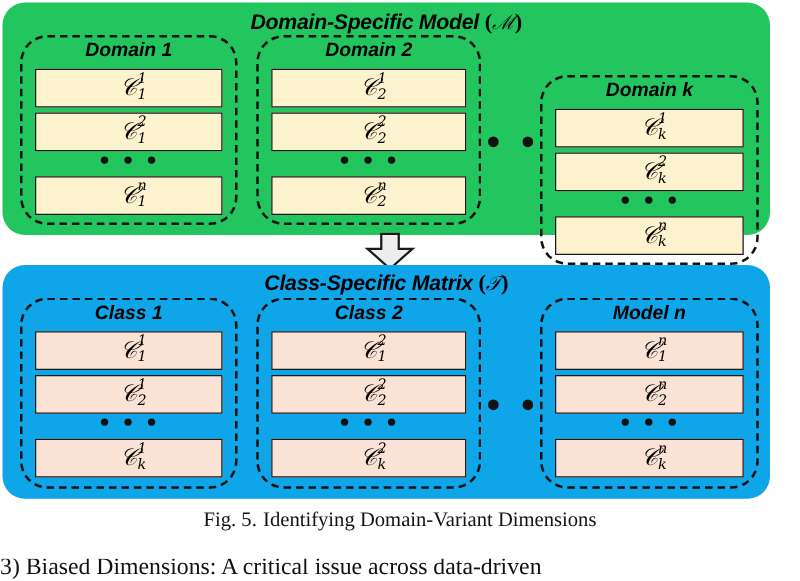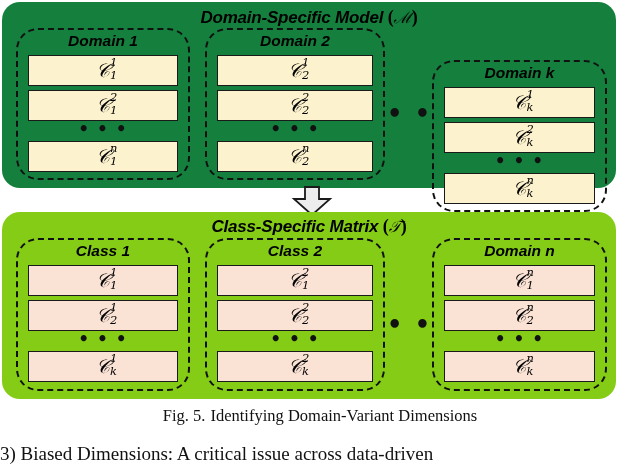--- a/index.html
+++ b/index.html
@@ -20,28 +20,28 @@
   .panel {
     position: absolute;
     border-radius: 18px;
     box-sizing: border-box;
   }
   #panel-domain {
     left: 2px;
     top: 2px;
     width: 614px;
     height: 186px;
-    background: #15803d;
+    background: #22c55e;
   }
   #panel-class {
     left: 2px;
     top: 212px;
     width: 614px;
     height: 187px;
-    background: #84cc16;
+    background: #0ea5e9;
   }
 
   .panel-title {
     position: absolute;
     left: 0;
     right: 0;
     top: 4px;
     text-align: center;
     font-weight: bold;
     font-style: italic;
@@ -310,21 +310,21 @@
       <div class="vdots">• • •</div>
       <div class="cell c3">
         <span class="sym"><span>𝒞</span><span class="sup">2</span><span class="sub">k</span></span>
       </div>
     </div>
   </div>
 
   <div class="hdots">• • •</div>
 
   <div class="group" style="left:430px; width:175px;">
-    <div class="group-label">Domain n</div>
+    <div class="group-label">Model n</div>
     <div class="cells">
       <div class="cell c1">
         <span class="sym"><span>𝒞</span><span class="sup">n</span><span class="sub">1</span></span>
       </div>
       <div class="cell c2">
         <span class="sym"><span>𝒞</span><span class="sup">n</span><span class="sub">2</span></span>
       </div>
       <div class="vdots">• • •</div>
       <div class="cell c3">
         <span class="sym"><span>𝒞</span><span class="sup">n</span><span class="sub">k</span></span>

